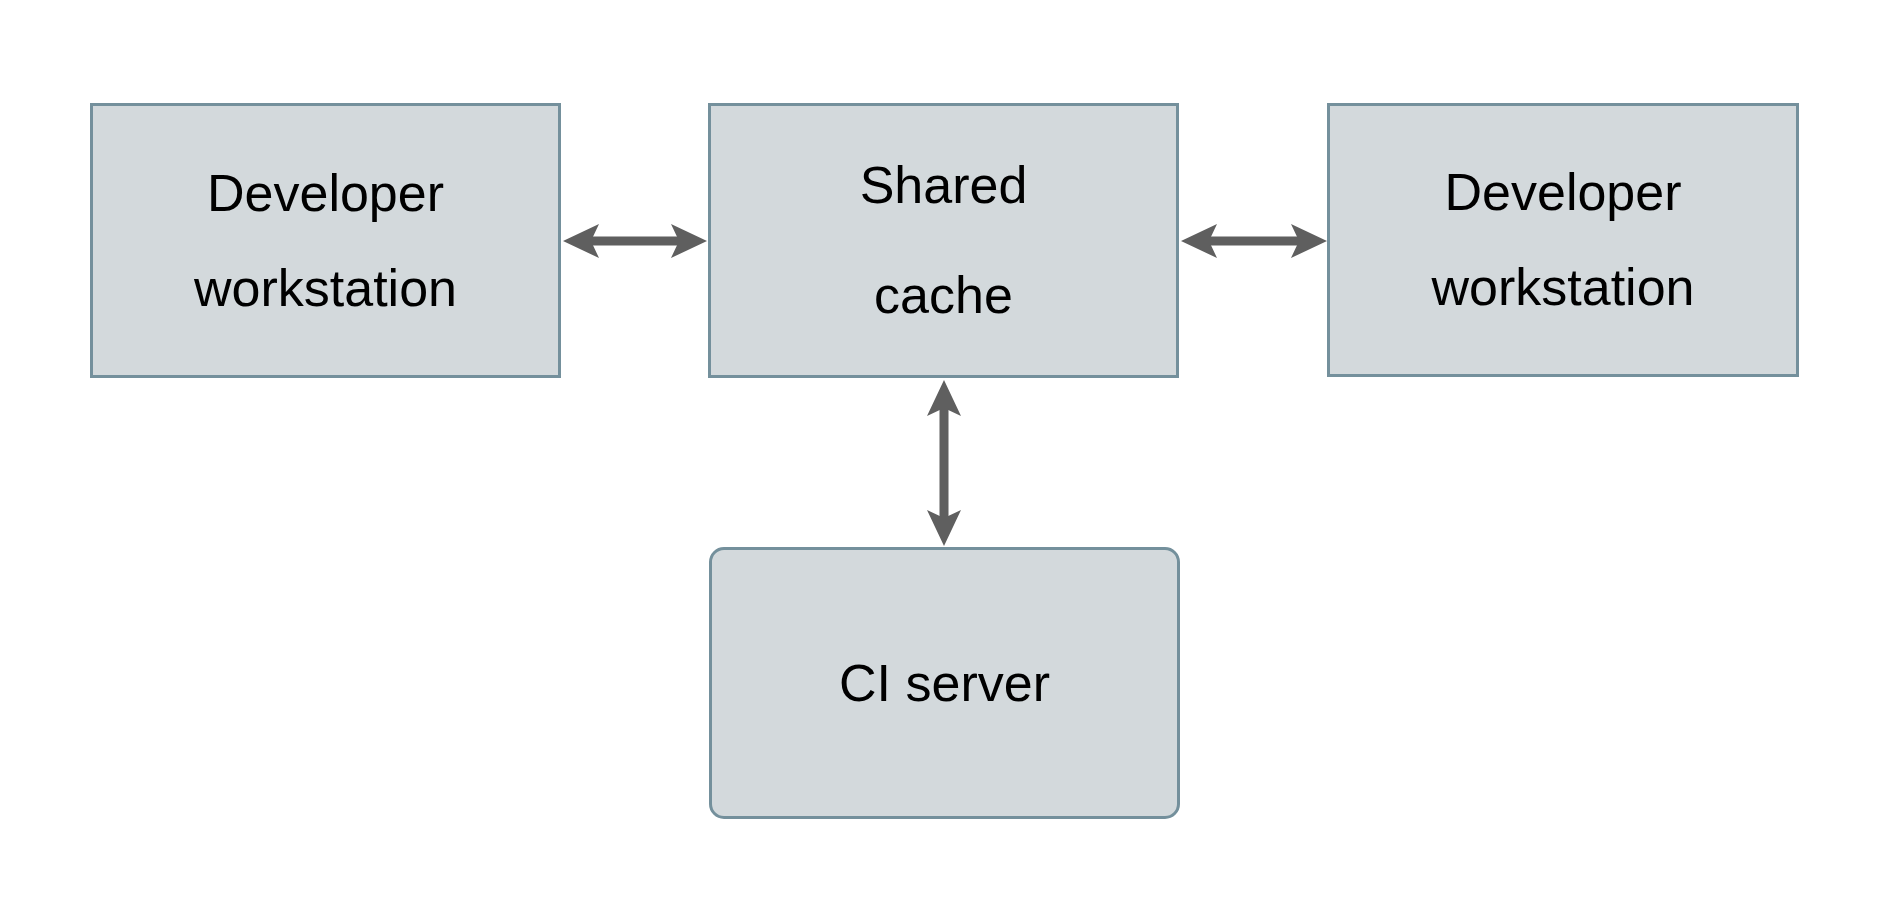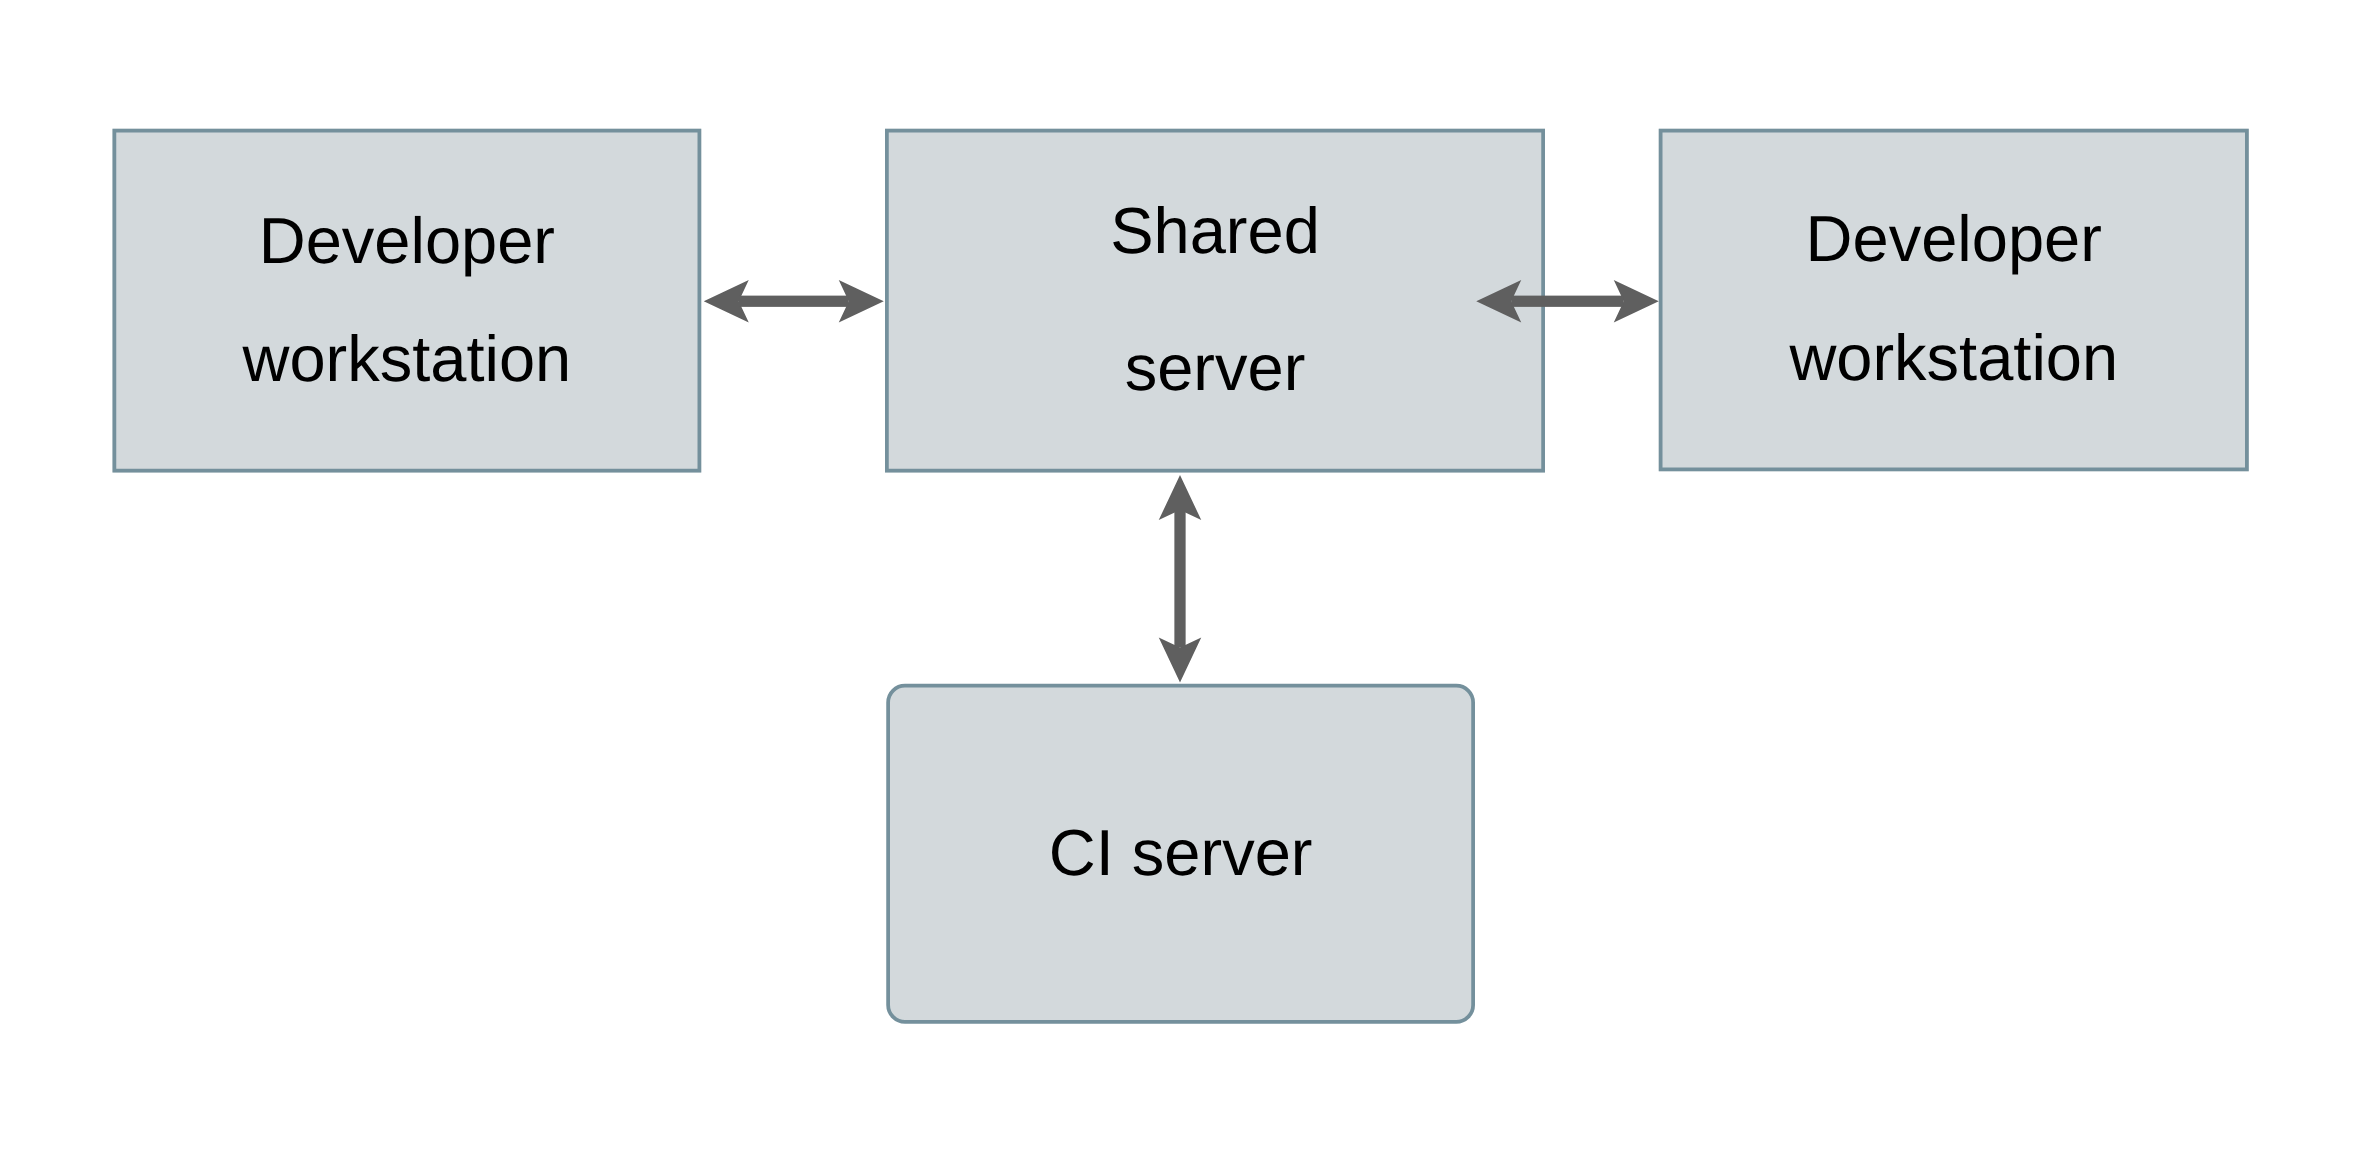--- a/index.html
+++ b/index.html
@@ -24,21 +24,21 @@
     box-sizing: border-box;
     background: var(--box-fill, #d3d9dc);
     border: 3px solid var(--box-border, #74909c);
     color: var(--text, #000000);
     font-size: 52px;
     line-height: 95px;
     text-align: center;
     white-space: nowrap;
   }
   .node-left  { left: 90px;   top: 103px; width: 471px; height: 275px; }
-  .node-cache { left: 708px;  top: 103px; width: 528px; height: 275px; gap: 15px; }
+  .node-cache { left: 708px;  top: 103px; width: 471px; height: 275px; gap: 15px; }
   .node-right { left: 1327px; top: 103px; width: 472px; height: 274px; }
   .node-ci    { left: 709px;  top: 547px; width: 471px; height: 272px; border-radius: 15px; }
   .arrow {
     position: absolute;
     display: block;
   }
   .arrow path,
   .arrow rect {
     fill: var(--arrow, #5f5f5f);
     stroke: none;
@@ -52,21 +52,21 @@
 
 <div class="canvas">
 
   <div class="node node-left">
     <span>Developer</span>
     <span>workstation</span>
   </div>
 
   <div class="node node-cache">
     <span>Shared</span>
-    <span>server</span>
+    <span>cache</span>
   </div>
 
   <div class="node node-right">
     <span>Developer</span>
     <span>workstation</span>
   </div>
 
   <div class="node node-ci">
     <span>CI server</span>
   </div>

